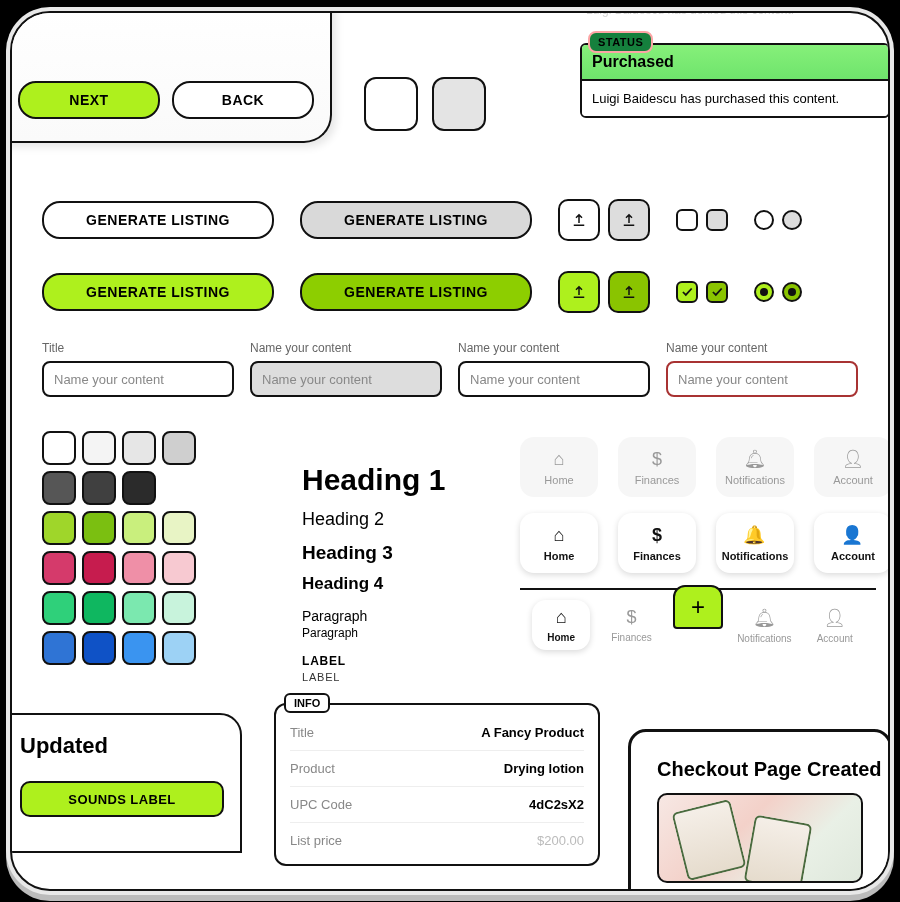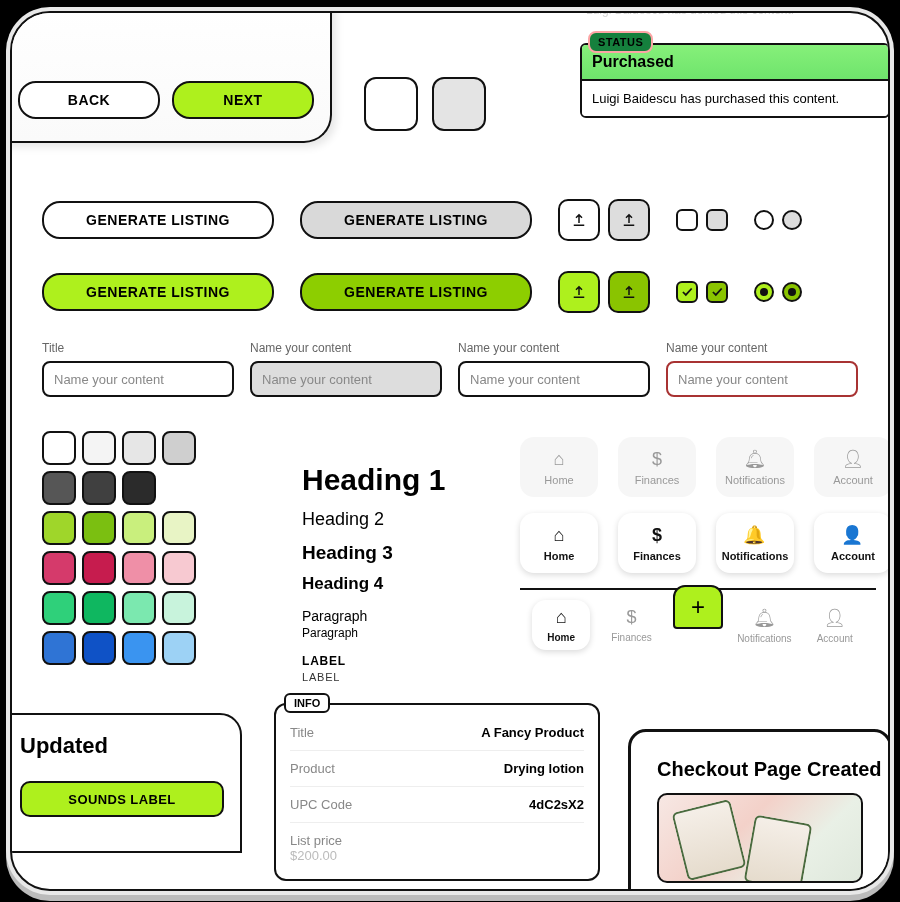--- a/index.html
+++ b/index.html
@@ -99,41 +99,41 @@
 
 .updated-panel { position: absolute; top: 700px; left: -10px; width: 240px; height: 140px; border: 2px solid #111; border-radius: 0 22px 0 0; padding: 18px 16px; background: #fff; }
 .updated-title { font-size: 22px; font-weight: 800; margin-bottom: 22px; }
 .sounds-good { width: 100%; height: 36px; background: #aef01d; border: 2px solid #111; border-radius: 10px; font-weight: 700; font-size: 13px; letter-spacing: .4px; cursor: pointer; }
 
 
 .info-panel { position: absolute; top: 670px; left: 262px; width: 326px; }
 .info-tag { display: inline-block; border: 2px solid #111; border-radius: 6px; background: #fff; font-size: 11px; font-weight: 700; padding: 2px 8px; position: relative; left: 10px; top: 10px; z-index: 2; }
 .info-body { border: 2px solid #111; border-radius: 12px; background: #fff; padding: 10px 14px 6px; }
 .info-row { display: flex; justify-content: space-between; padding: 10px 0; border-bottom: 1px solid #eee; font-size: 13px; }
-.info-row:last-child { border-bottom: none; color: #bbb; flex-direction: column; }
+.info-row:last-child { border-bottom: none; color: #bbb; }
 .info-row .k { color: #888; }
 .info-row .v { font-weight: 600; }
 .info-row:last-child .v { font-weight: 500; }
 
 
 .checkout-card { position: absolute; top: 716px; left: 616px; width: 264px; border: 3px solid #111; border-radius: 18px; padding: 26px; background: #fff; }
 .checkout-title { font-size: 20px; font-weight: 800; margin-bottom: 12px; white-space: nowrap; }
 .checkout-img { width: 100%; height: 90px; border: 2px solid #111; border-radius: 10px; background: linear-gradient(135deg,#f7e8e4,#f3d1c9 40%,#e9f0e6 70%,#dfe8dc); position: relative; overflow: hidden; }
 .checkout-img::before { content:""; position:absolute; width:60px; height:70px; left:20px; top:10px; background: linear-gradient(#f5efe8,#e5dbcc); border-radius: 6px; transform: rotate(-14deg); box-shadow: 0 0 0 2px #4a6b3f inset; }
 .checkout-img::after { content:""; position:absolute; width:58px; height:68px; left:90px; top:24px; background: linear-gradient(#f5efe8,#e5dbcc); border-radius: 6px; transform: rotate(10deg); box-shadow: 0 0 0 2px #4a6b3f inset; }
 </style>
 </head>
 <body>
 
 <div class="frame">
 <div class="inner">
 
   <div class="nav-wrap">
+    <button class="btn pill next-btn">NEXT</button>
     <button class="btn pill back-btn">BACK</button>
-    <button class="btn pill next-btn">NEXT</button>
   </div>
 
   <div class="sqpair">
     <div class="sq"></div>
     <div class="sq gray"></div>
   </div>
 
   <div class="status-panel">
     <div class="status-denied">Luigi Baidescu has denied this content.</div>
     <span class="status-tag">STATUS</span>

